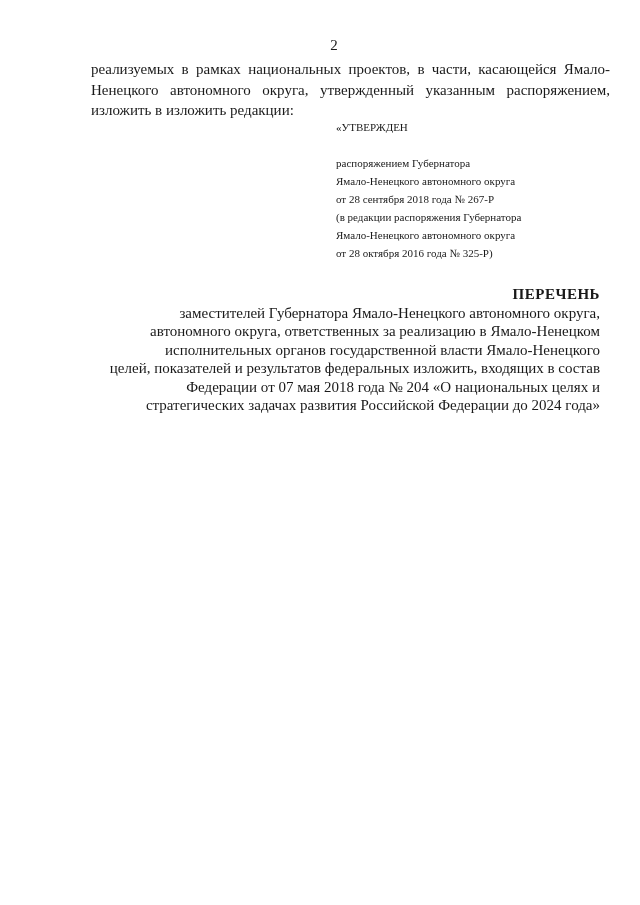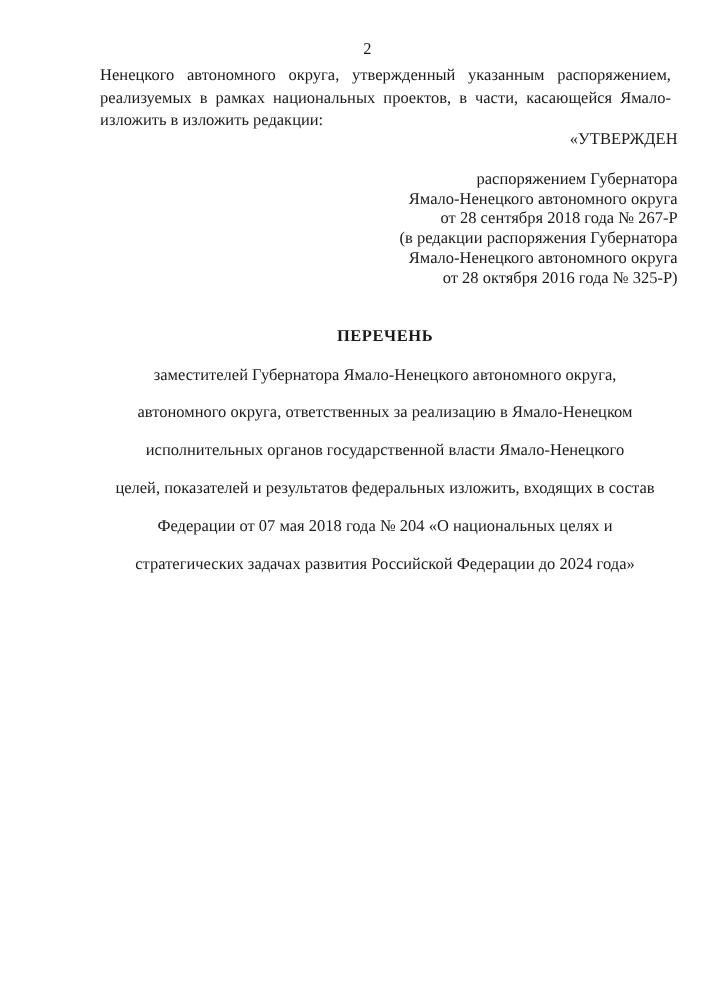--- a/index.html
+++ b/index.html
@@ -42,62 +42,60 @@
       text-align-last: justify;
     }
     .intro .line.last {
       text-align-last: left;
     }
     .approval {
       position: absolute;
       top: 118px;
       left: 336px;
       width: 280px;
-      font-size: 15px;
+      font-size: 11px;
       line-height: 18px;
-      text-align: right;
     }
     .approval .stamp-title {
       display: block;
       margin-bottom: 18px;
     }
     .approval .line {
       display: block;
       white-space: nowrap;
     }
     .list-block {
       position: absolute;
-      top: 296px;
+      top: 284px;
       left: 100px;
       width: 500px;
-      text-align: center;
+      text-align: right;
       font-size: 15px;
       line-height: 18.4px;
     }
     .list-title {
       display: block;
       font-weight: bold;
       letter-spacing: 0.5px;
       font-size: 15px;
       line-height: 20px;
     }
     .list-block .line {
       display: block;
       white-space: nowrap;
-      margin-top: 16px;
     }
   </style>
 </head>
 <body>
 
 <div class="page-number">2</div>
 
 <p class="intro">
+  <span class="line">реализуемых в рамках национальных проектов, в части, касающейся Ямало-</span>
   <span class="line">Ненецкого автономного округа, утвержденный указанным распоряжением,</span>
-  <span class="line">реализуемых в рамках национальных проектов, в части, касающейся Ямало-</span>
   <span class="line last">изложить в изложить редакции:</span>
 </p>
 
 <div class="approval">
   <span class="stamp-title">«УТВЕРЖДЕН</span>
   <span class="line">распоряжением Губернатора</span>
   <span class="line">Ямало-Ненецкого автономного округа</span>
   <span class="line">от 28 сентября 2018 года № 267-Р</span>
   <span class="line">(в редакции распоряжения Губернатора</span>
   <span class="line">Ямало-Ненецкого автономного округа</span>

